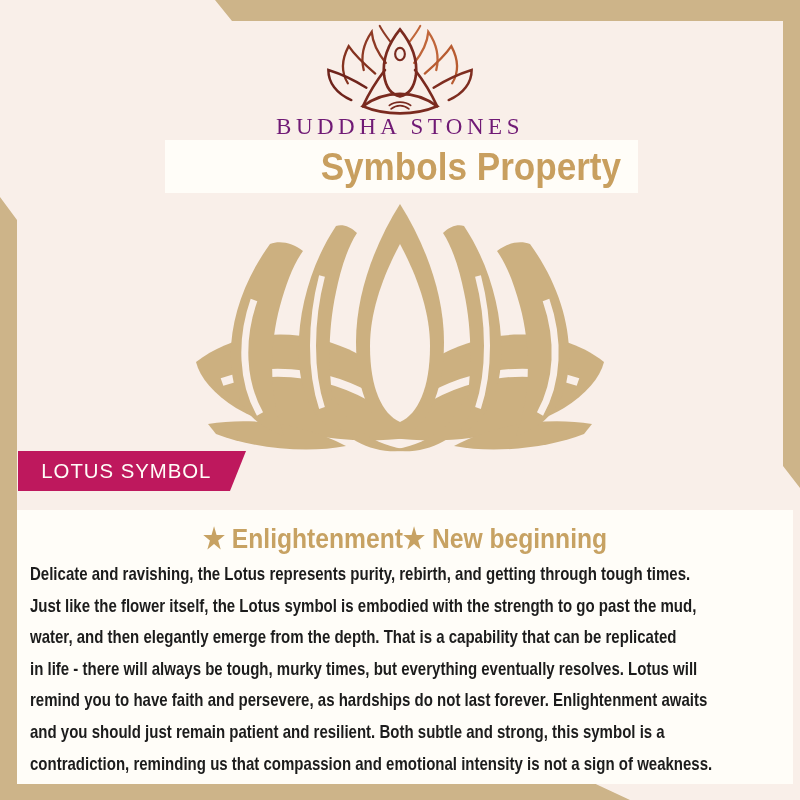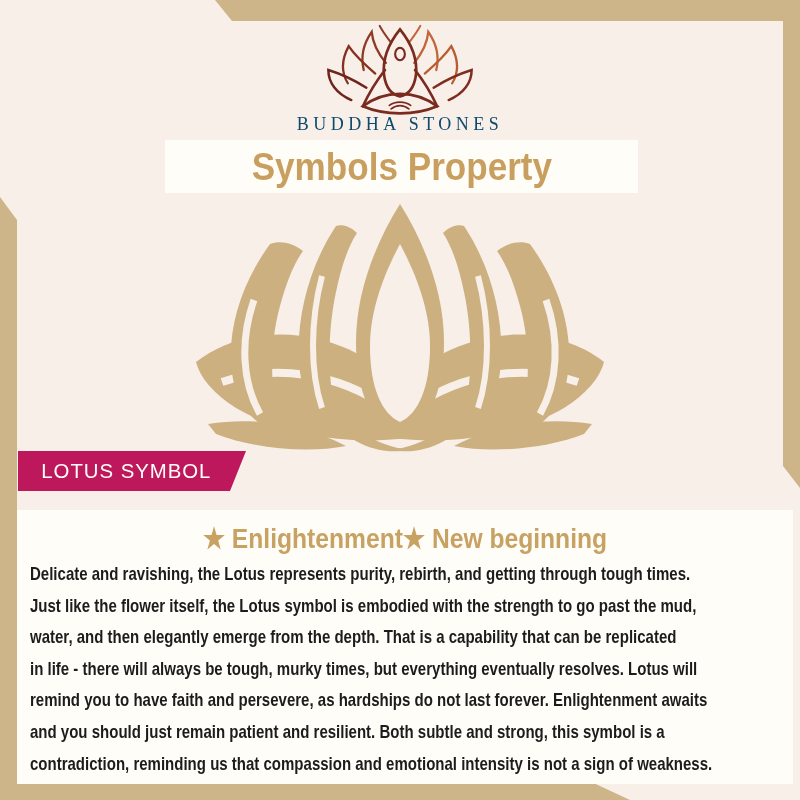--- a/index.html
+++ b/index.html
@@ -11,25 +11,25 @@
   .abs{position:absolute;}
 
   
   .frame{left:0;top:0;width:800px;height:800px;background:#cdb489;pointer-events:none;}
   .frame.tr{clip-path:polygon(215px 0,800px 0,800px 488px,783px 466px,783px 21px,232px 21px);}
   .frame.bl{clip-path:polygon(0 197px,17px 220px,17px 779px,585px 779px,630px 800px,0 800px);}
 
   
   .logo{left:311px;top:24px;width:178px;height:92px;}
   .brand{left:0;top:114px;width:800px;text-align:center;
-    font-family:"Liberation Serif", serif;font-size:18px;letter-spacing:4.5px;
-    color:#0c4a6e;font-weight:500;}
+    font-family:"Liberation Serif", serif;font-size:23px;letter-spacing:4.5px;
+    color:#701a75;font-weight:500;}
 
   .title-bar{left:165px;top:140px;width:473px;height:53px;background:#fffdf8;
-    display:flex;align-items:center;justify-content:center;}
+    display:flex;align-items:center;justify-content:flex-end;}
   .title-text{font-size:39px;font-weight:bold;color:#c89f5f;
     transform:scaleX(0.9);white-space:nowrap;letter-spacing:0px;}
 
   
   .hero-lotus{left:188px;top:200px;width:424px;height:252px;}
 
   
   .banner{left:18px;top:451px;width:230px;height:40px;background:#be185d;
     clip-path:polygon(0 0,228px 0,212px 40px,0 40px);
     display:flex;align-items:center;}

